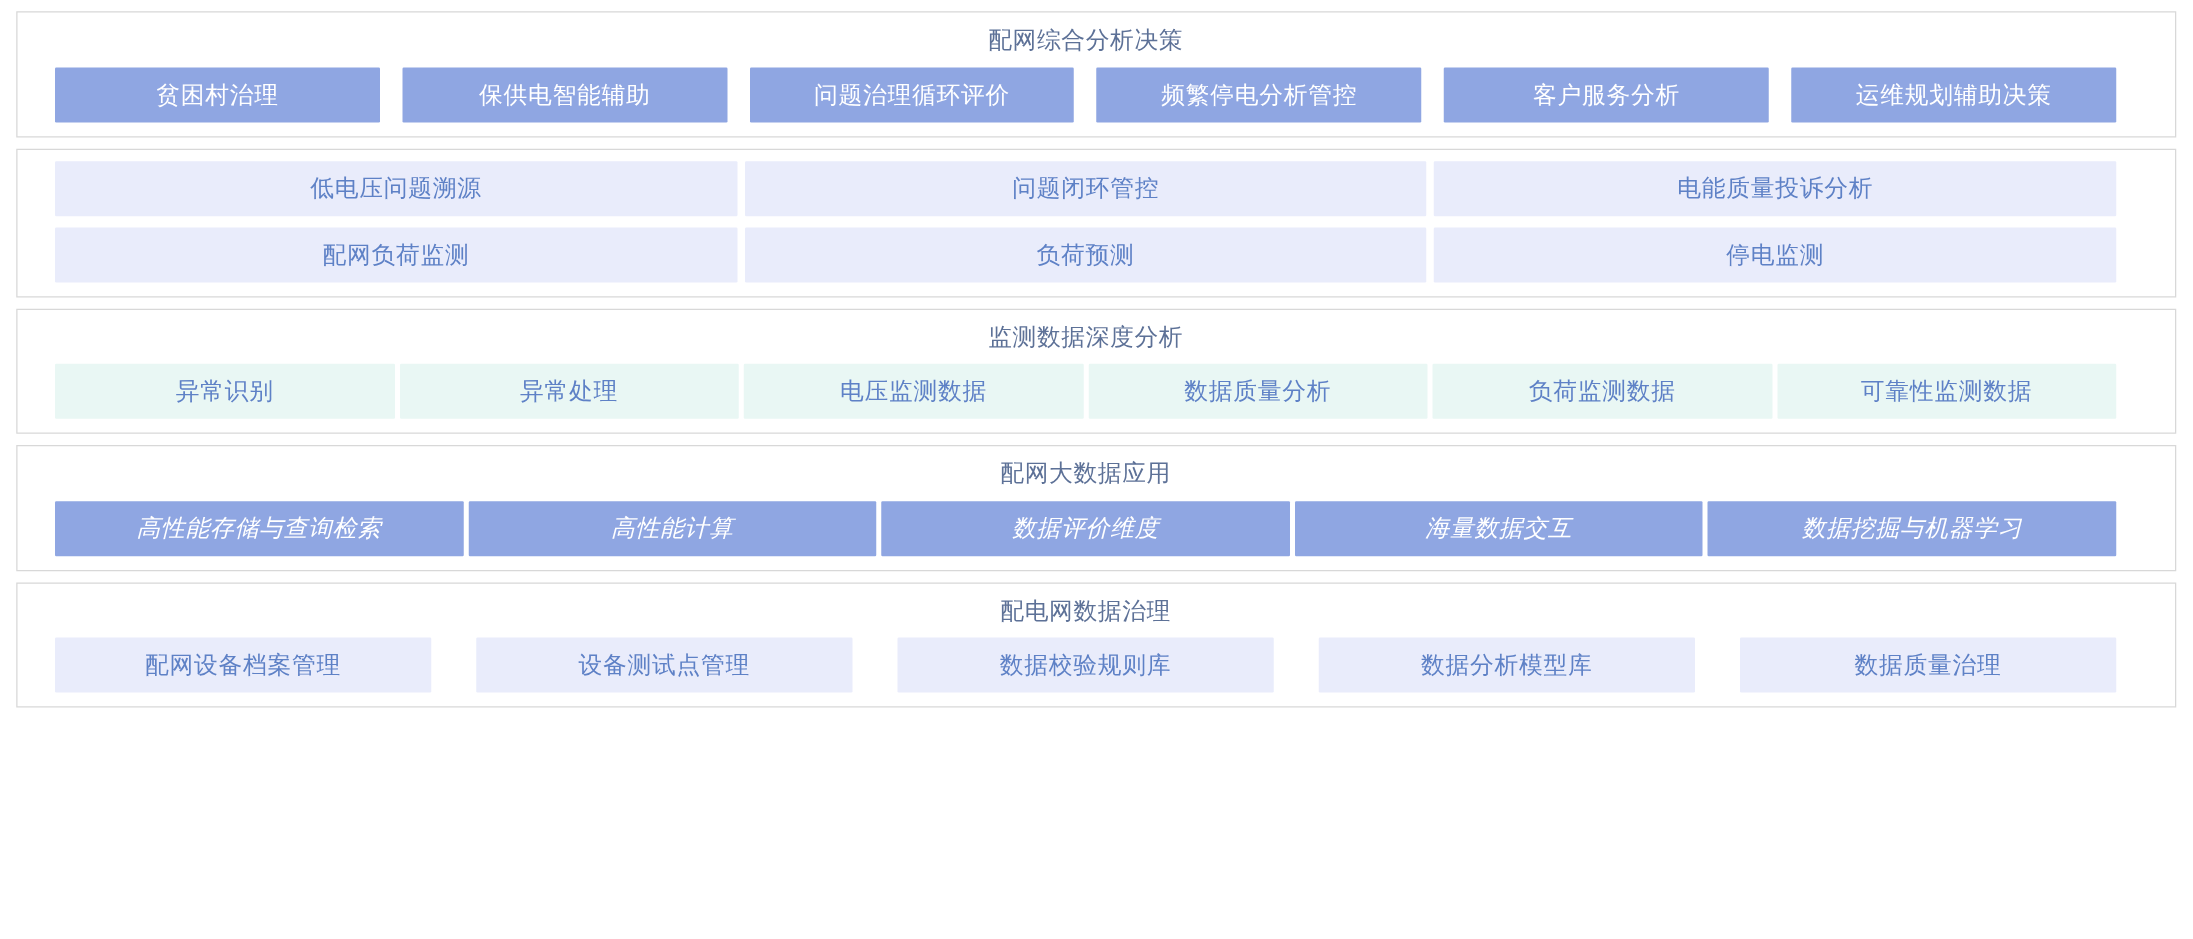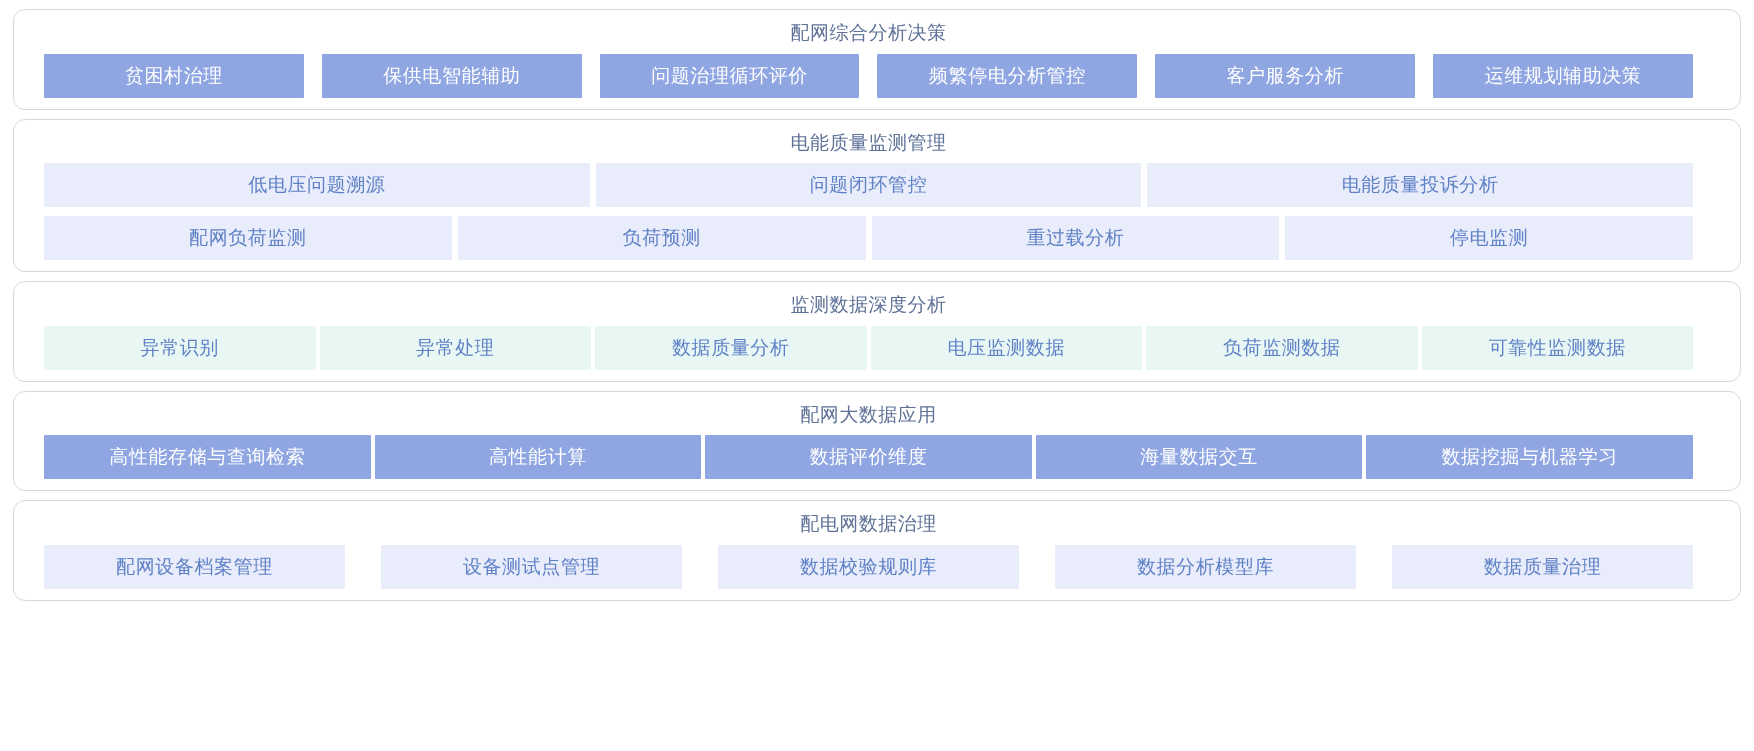--- a/index.html
+++ b/index.html
@@ -21,21 +21,21 @@
     padding: 9px 13px 6px 13px;
     display: flex;
     flex-direction: column;
     gap: 9px;
     background: #ffffff;
   }
 
   .panel {
     border: 1px solid #d8d8d8;
     background: #ffffff;
-    border-radius: 12px;
+    border-radius: 0;
     padding: 9px 17px 11px 0;
     display: flex;
     flex-direction: column;
     flex: none;
   }
 
   .panel-title {
     text-align: center;
     font-size: 19px;
     color: #5d7197;
@@ -83,62 +83,60 @@
   
   .cell.mint {
     background: #e9f7f4;
     color: #5e81c6;
   }
 
   
   .panel.p1 .btn-row { gap: 18px; }
   .panel.p2 .btn-row { gap: 6px; }
   .panel.p3 .btn-row { gap: 4px; }
-  .panel.p4 .btn-row { gap: 4px; }
+  .panel.p4 .btn-row { gap: 4px; font-style: italic; }
   .panel.p5 .btn-row { gap: 36px; }
 </style>
 </head>
 <body>
 
 <div class="board">
 
   <section class="panel p1">
     <div class="panel-title">配网综合分析决策</div>
     <div class="btn-row">
       <div class="cell blue">贫困村治理</div>
       <div class="cell blue">保供电智能辅助</div>
       <div class="cell blue">问题治理循环评价</div>
       <div class="cell blue">频繁停电分析管控</div>
       <div class="cell blue">客户服务分析</div>
       <div class="cell blue">运维规划辅助决策</div>
     </div>
   </section>
 
   <section class="panel p2">
-    <div class="panel-title">电能质量监测管理</div>
     <div class="btn-row">
       <div class="cell lavender">低电压问题溯源</div>
       <div class="cell lavender">问题闭环管控</div>
       <div class="cell lavender">电能质量投诉分析</div>
     </div>
     <div class="btn-row">
       <div class="cell lavender">配网负荷监测</div>
       <div class="cell lavender">负荷预测</div>
-      <div class="cell lavender">重过载分析</div>
       <div class="cell lavender">停电监测</div>
     </div>
   </section>
 
   <section class="panel p3">
     <div class="panel-title">监测数据深度分析</div>
     <div class="btn-row">
       <div class="cell mint">异常识别</div>
       <div class="cell mint">异常处理</div>
+      <div class="cell mint">电压监测数据</div>
       <div class="cell mint">数据质量分析</div>
-      <div class="cell mint">电压监测数据</div>
       <div class="cell mint">负荷监测数据</div>
       <div class="cell mint">可靠性监测数据</div>
     </div>
   </section>
 
   <section class="panel p4">
     <div class="panel-title">配网大数据应用</div>
     <div class="btn-row">
       <div class="cell blue">高性能存储与查询检索</div>
       <div class="cell blue">高性能计算</div>

